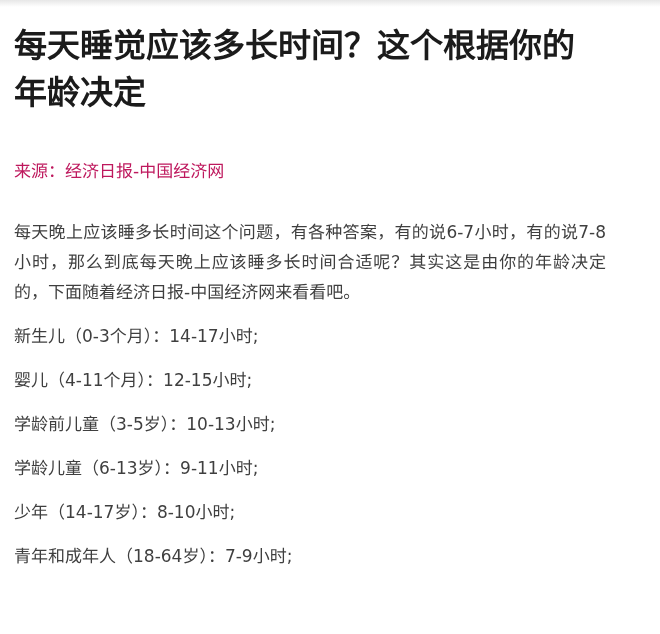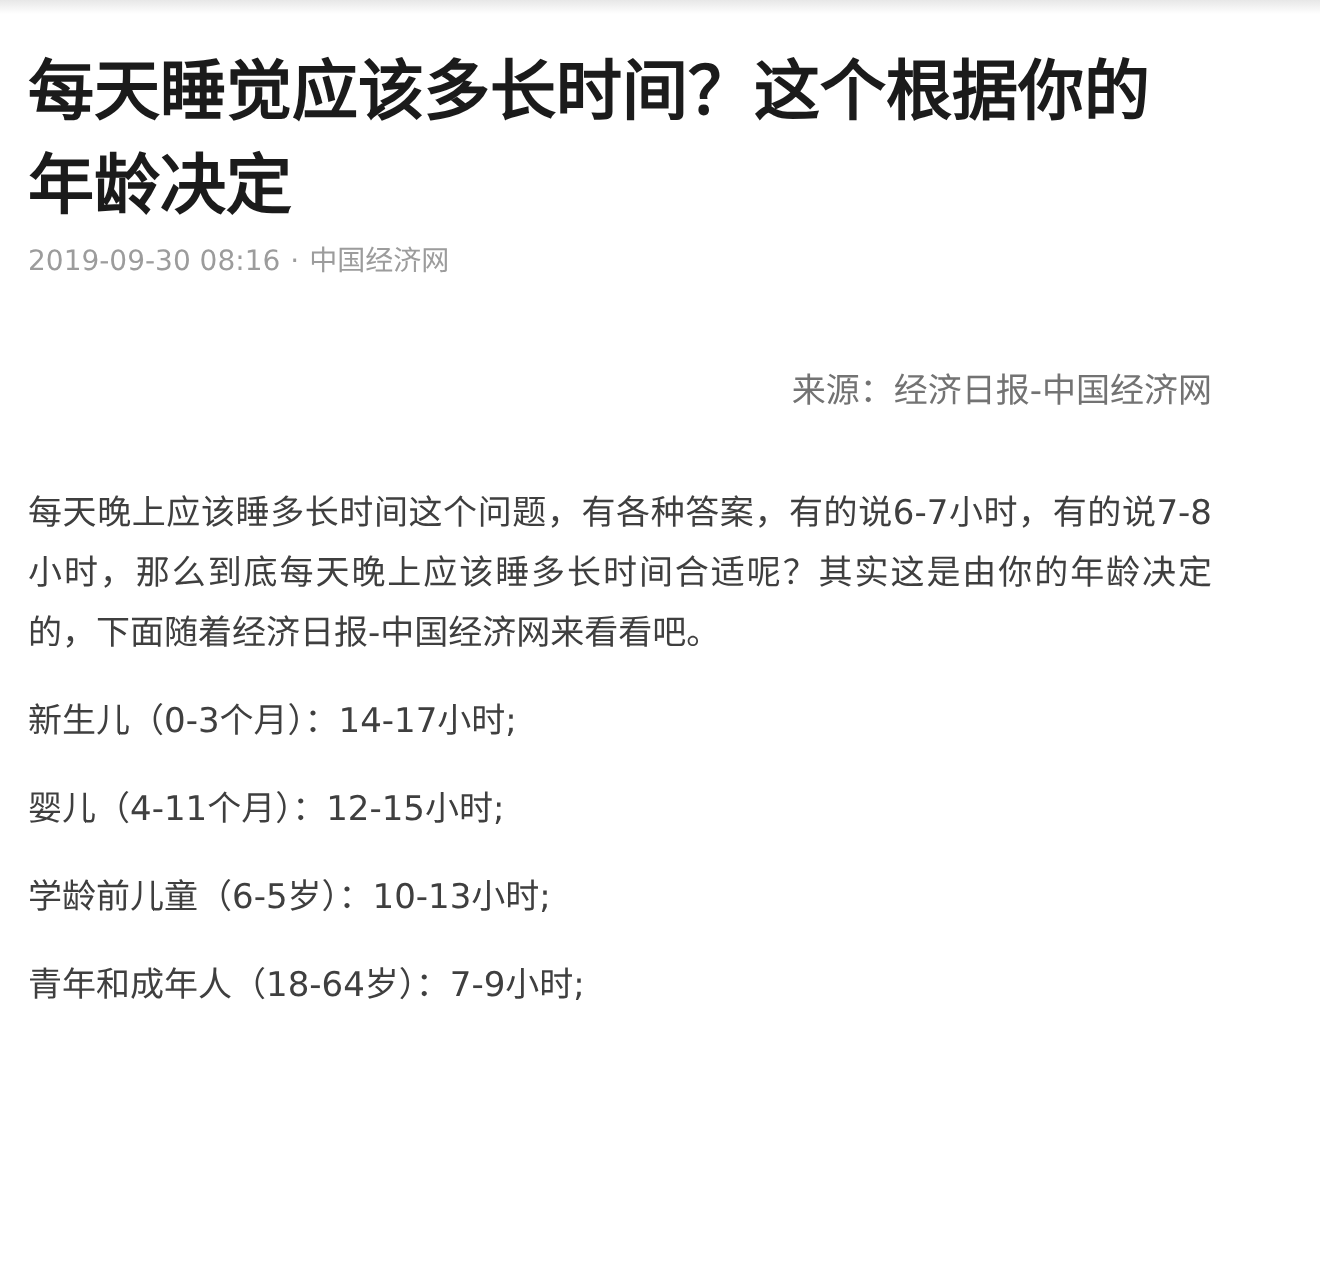--- a/index.html
+++ b/index.html
@@ -40,22 +40,21 @@
     font-size: 14px;
     line-height: 19px;
     color: #9c9c9c;
     white-space: nowrap;
   }
   .meta .sep { margin: 0 5px; }
   .source-line {
     margin-top: 44px;
     font-size: 17px;
     line-height: 23px;
-    color: #737373;
-    text-align: right;
+    color: #be185d;
   }
   .intro {
     margin-top: 34px;
     max-width: 632px;
     font-size: 17px;
     line-height: 30px;
     color: #3f3f3f;
     word-break: break-all;
     text-align: justify;
   }
@@ -72,30 +71,29 @@
 </style>
 </head>
 <body>
 
 <div class="top-fade"></div>
 
 <div class="article">
 
   <h1 class="title">每天睡觉应该多长时间？这个根据你的年龄决定</h1>
 
-  <div class="meta">
-    <span>2019-09-30 08:16</span><span class="sep">·</span><span>中国经济网</span>
-  </div>
 
   <div class="source-line">
     <span>来源：</span><span>经济日报-中国经济网</span>
   </div>
 
   <p class="intro">每天晚上应该睡多长时间这个问题，有各种答案，有的说6-7小时，有的说7-8小时，那么到底每天晚上应该睡多长时间合适呢？其实这是由你的年龄决定的，下面随着经济日报-中国经济网来看看吧。</p>
 
   <div class="sleep-list">
     <div class="sleep-item">新生儿（0-3个月）：14-17小时;</div>
     <div class="sleep-item">婴儿（4-11个月）：12-15小时;</div>
-    <div class="sleep-item">学龄前儿童（6-5岁）：10-13小时;</div>
+    <div class="sleep-item">学龄前儿童（3-5岁）：10-13小时;</div>
+    <div class="sleep-item">学龄儿童（6-13岁）：9-11小时;</div>
+    <div class="sleep-item">少年（14-17岁）：8-10小时;</div>
     <div class="sleep-item">青年和成年人（18-64岁）：7-9小时;</div>
   </div>
 
 </div>
 
 </body></html>

